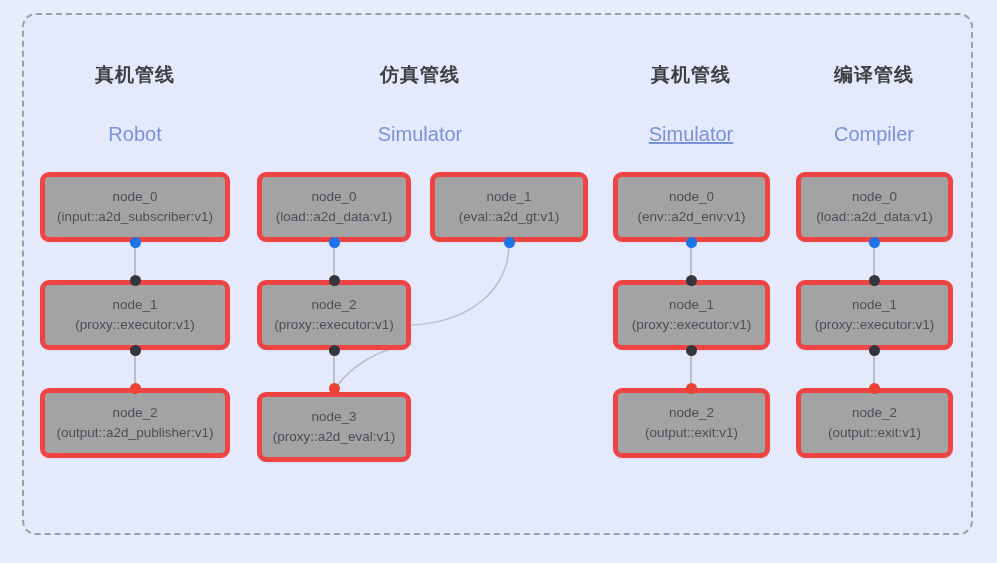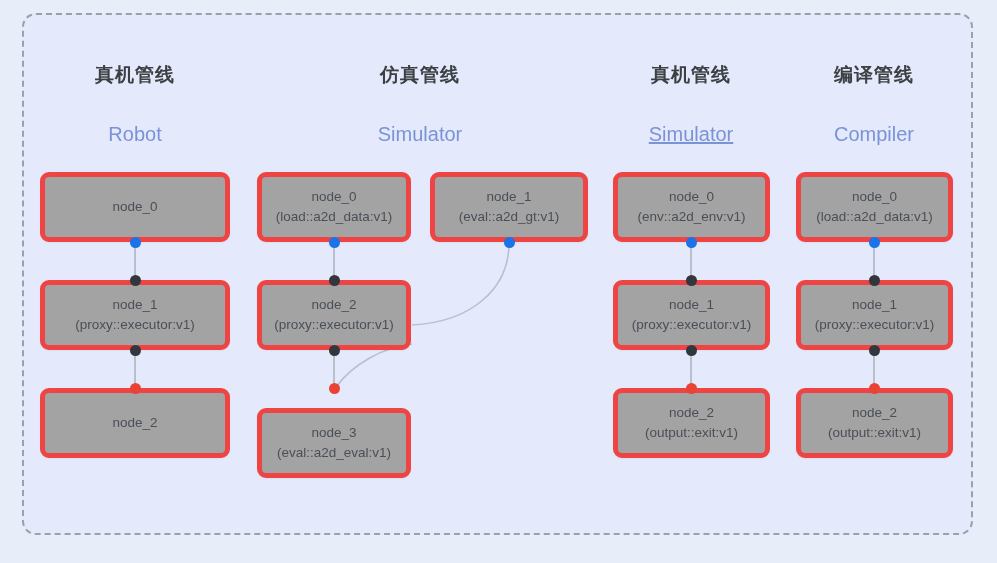--- a/index.html
+++ b/index.html
@@ -119,53 +119,55 @@
       <div class="edge-line" style="left: 690px; top: 241px; height: 40px;"></div>
       <div class="edge-line" style="left: 690px; top: 349px; height: 40px;"></div>
       <div class="edge-line" style="left: 873px; top: 241px; height: 40px;"></div>
       <div class="edge-line" style="left: 873px; top: 349px; height: 40px;"></div>
     </div>
   <div id="columns-layer">
       <div class="col-title-cn" style="left: -15px; width: 300px;">真机管线</div>
       <div class="col-title-en" style="left: -15px; width: 300px;">Robot</div>
       <div class="node-box" style="left: 40px; top: 172px; width: 190px; height: 70px;">
         <div class="node-name">node_0</div>
+        <div class="node-type">(input::a2d_subscriber:v1)</div>
       </div>
       <div class="port blue" style="left: 129.5px; top: 236.5px;"></div>
       <div class="node-box" style="left: 40px; top: 280px; width: 190px; height: 70px;">
         <div class="node-name">node_1</div>
         <div class="node-type">(proxy::executor:v1)</div>
       </div>
       <div class="port black" style="left: 129.5px; top: 274.5px;"></div>
       <div class="port black" style="left: 129.5px; top: 344.5px;"></div>
       <div class="node-box" style="left: 40px; top: 388px; width: 190px; height: 70px;">
         <div class="node-name">node_2</div>
+        <div class="node-type">(output::a2d_publisher:v1)</div>
       </div>
       <div class="port red" style="left: 129.5px; top: 382.5px;"></div>
       <div class="col-title-cn" style="left: 270px; width: 300px;">仿真管线</div>
       <div class="col-title-en" style="left: 270px; width: 300px;">Simulator</div>
       <div class="node-box" style="left: 257px; top: 172px; width: 154px; height: 70px;">
         <div class="node-name">node_0</div>
         <div class="node-type">(load::a2d_data:v1)</div>
       </div>
       <div class="port blue" style="left: 328.5px; top: 236.5px;"></div>
       <div class="node-box" style="left: 430px; top: 172px; width: 158px; height: 70px;">
         <div class="node-name">node_1</div>
         <div class="node-type">(eval::a2d_gt:v1)</div>
       </div>
       <div class="port blue" style="left: 503.5px; top: 236.5px;"></div>
       <div class="node-box" style="left: 257px; top: 280px; width: 154px; height: 70px;">
         <div class="node-name">node_2</div>
         <div class="node-type">(proxy::executor:v1)</div>
       </div>
       <div class="port black" style="left: 328.5px; top: 274.5px;"></div>
       <div class="port black" style="left: 328.5px; top: 344.5px;"></div>
-      <div class="node-box" style="left: 257px; top: 408px; width: 154px; height: 70px;">
+      <div class="node-box" style="left: 257px; top: 392px; width: 154px; height: 70px;">
         <div class="node-name">node_3</div>
-        <div class="node-type">(eval::a2d_eval:v1)</div>
+        <div class="node-type">(proxy::a2d_eval:v1)</div>
       </div>
       <div class="port red" style="left: 328.5px; top: 382.5px;"></div>
       <div class="col-title-cn" style="left: 541px; width: 300px;">真机管线</div>
       <div class="col-title-en" style="left: 541px; width: 300px; text-decoration: underline;">Simulator</div>
       <div class="node-box" style="left: 613px; top: 172px; width: 157px; height: 70px;">
         <div class="node-name">node_0</div>
         <div class="node-type">(env::a2d_env:v1)</div>
       </div>
       <div class="port blue" style="left: 686px; top: 236.5px;"></div>
       <div class="node-box" style="left: 613px; top: 280px; width: 157px; height: 70px;">

